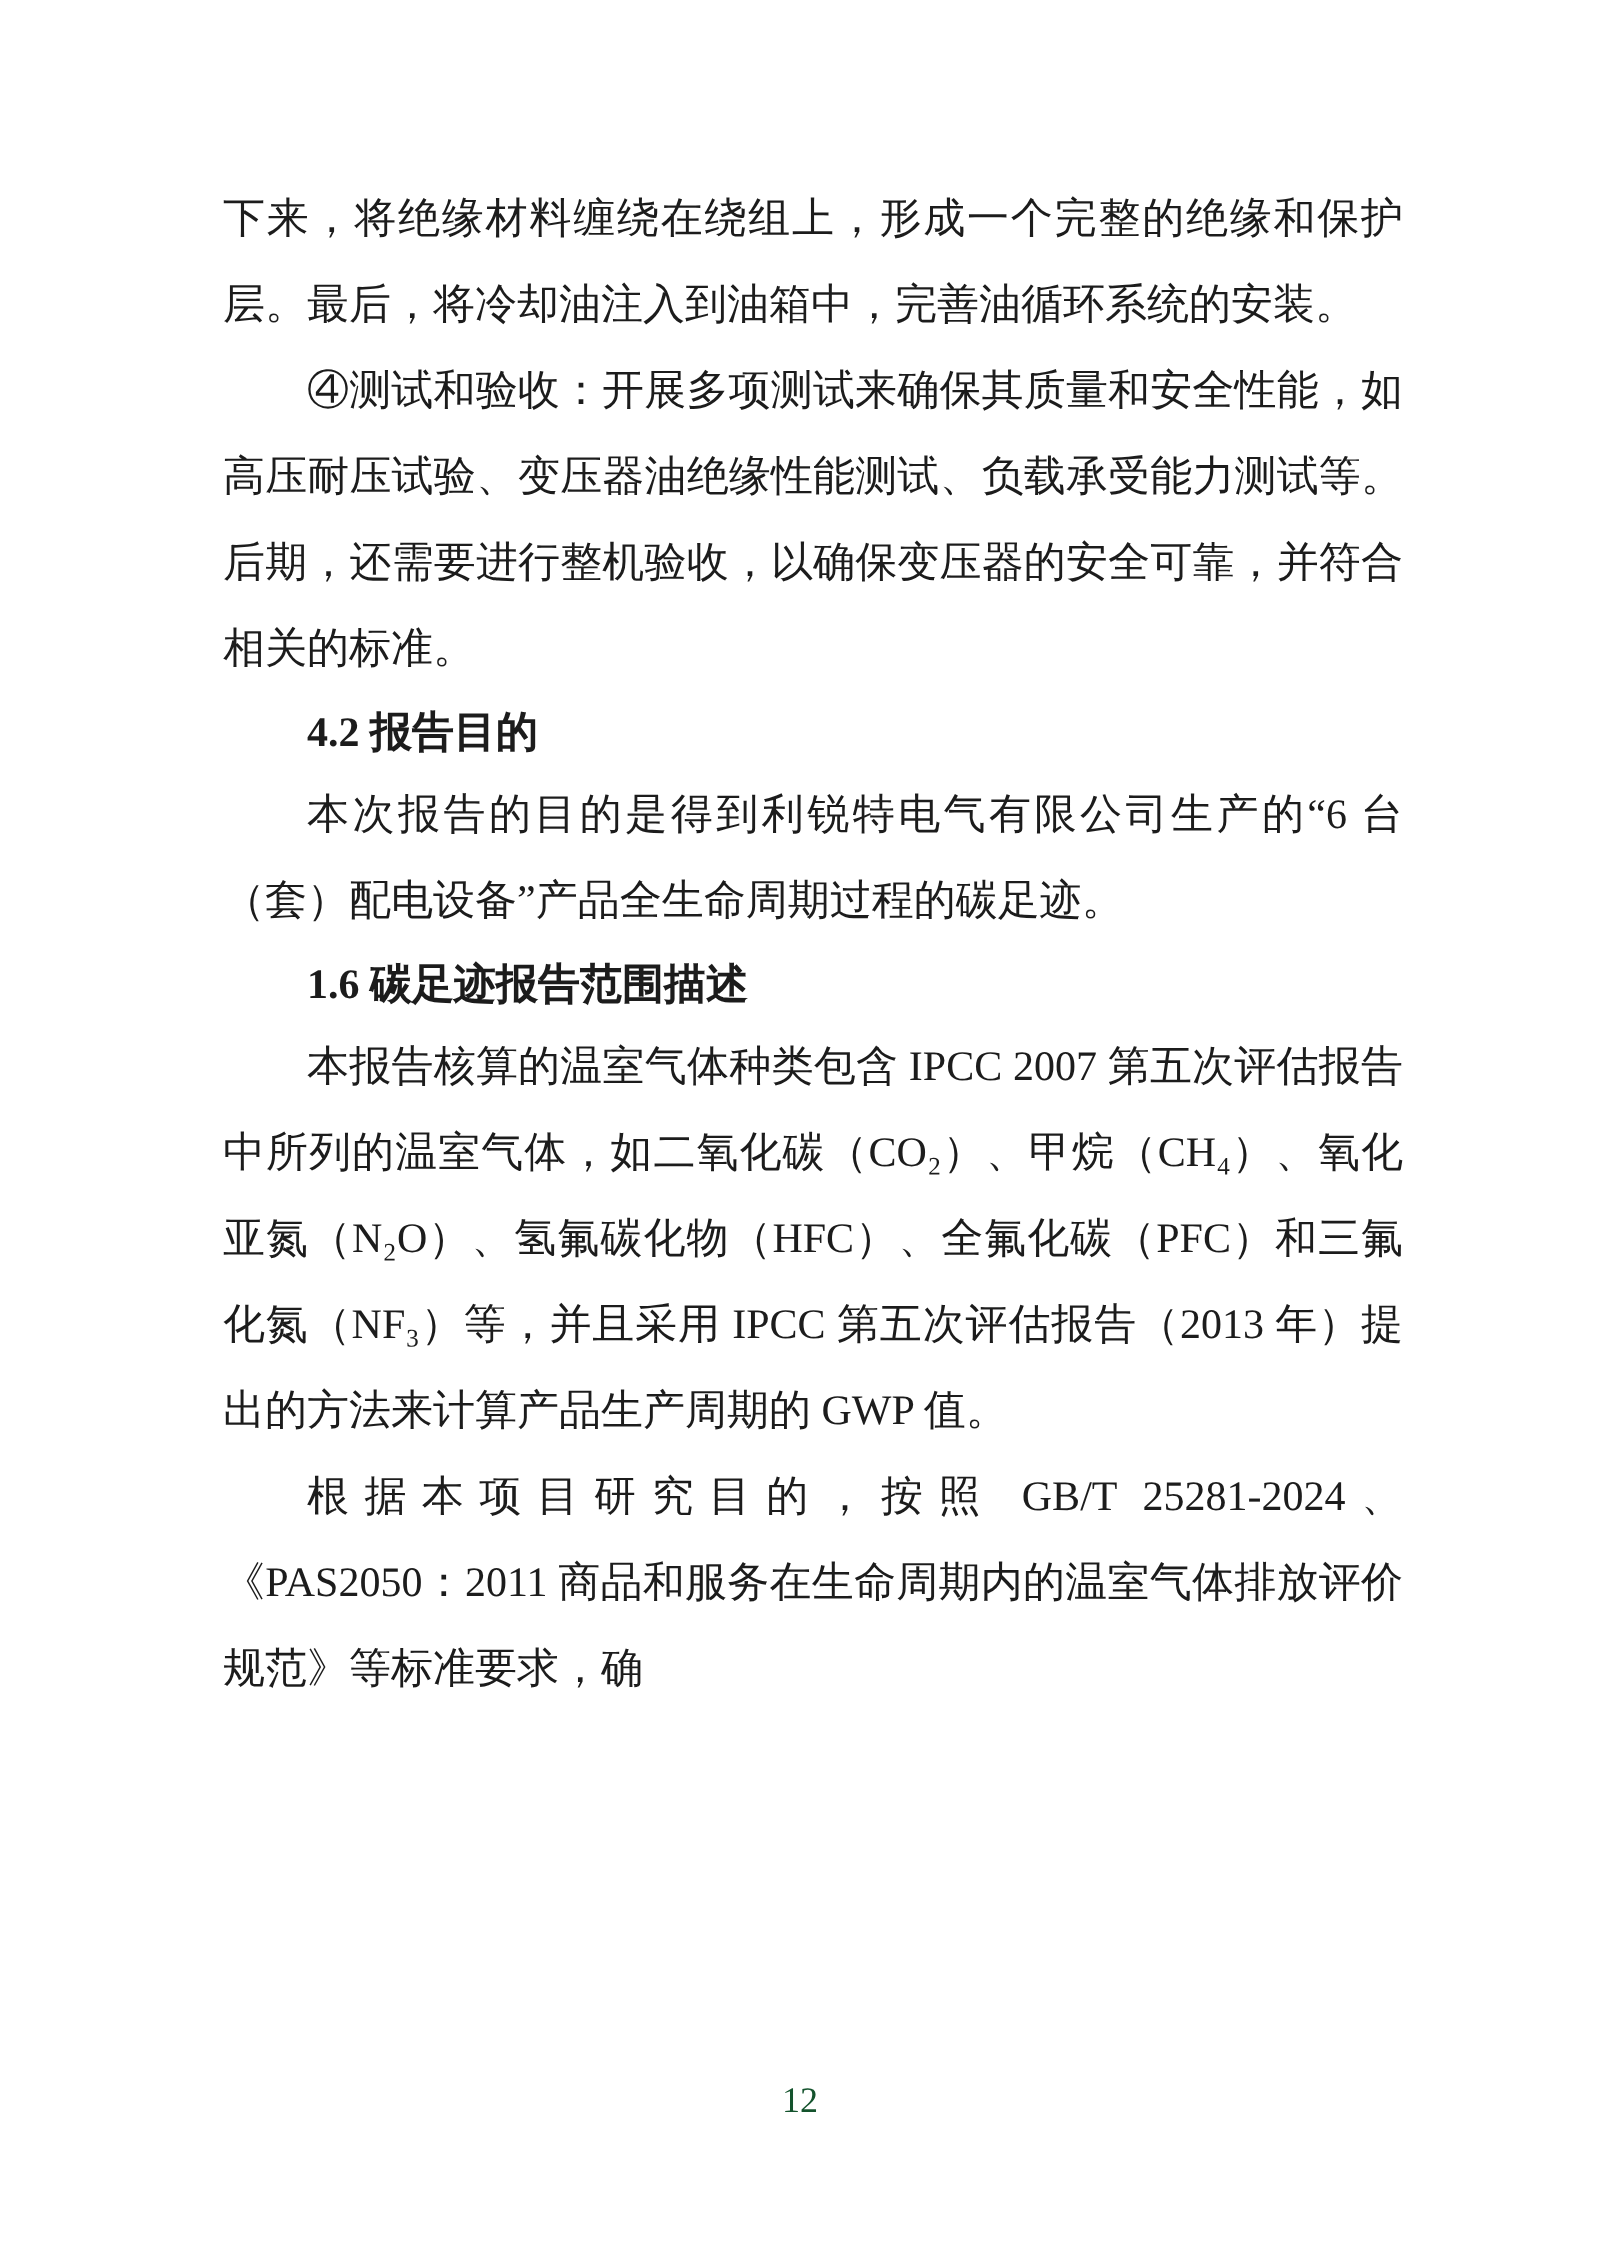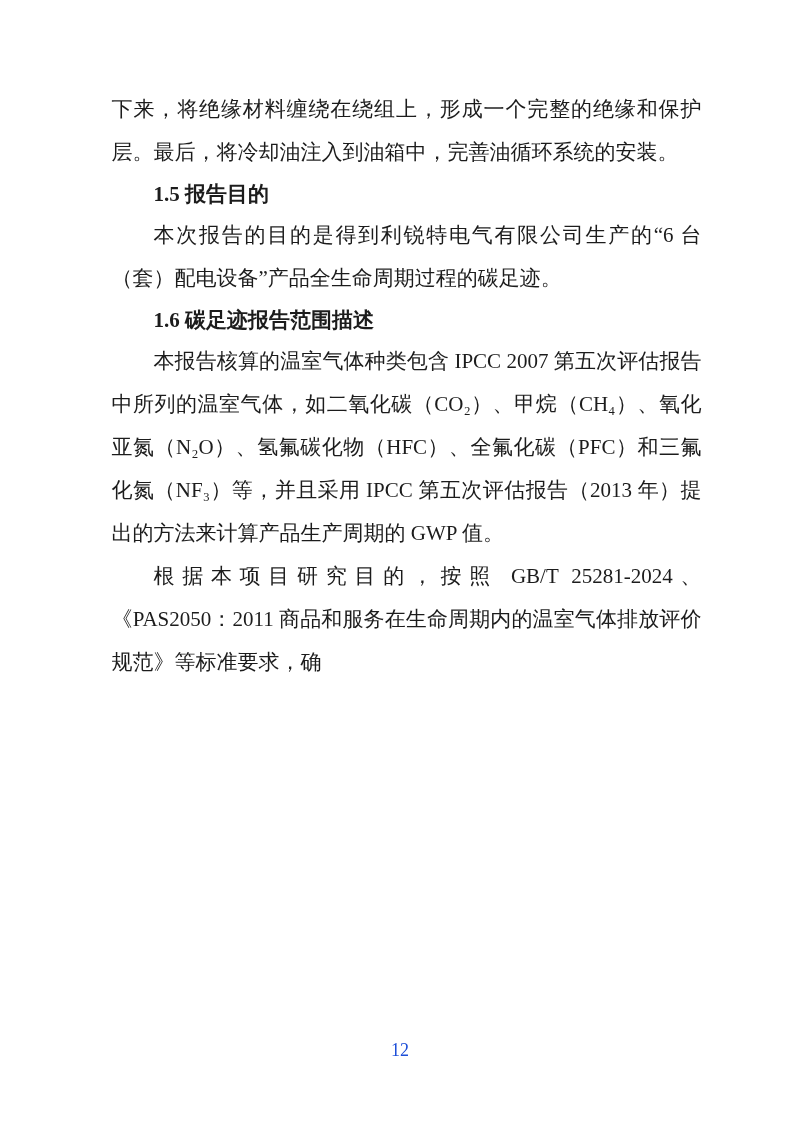--- a/index.html
+++ b/index.html
@@ -45,30 +45,31 @@
     line-height: 40px;
   }
   .footer {
     position: absolute;
     left: 0;
     right: 0;
     top: 1038px;
     text-align: center;
     font-size: 18px;
     line-height: 24px;
-    color: #1d4ed8;
+    color: #14532d;
   }
 </style>
 </head>
 <body>
 
 <div class="page">
   <main class="content">
 
   <p class="continuation">下来，将绝缘材料缠绕在绕组上，形成一个完整的绝缘和保护层。最后，将冷却油注入到油箱中，完善油循环系统的安装。</p>
-      <p class="heading">1.5 报告目的</p>
+      <p class="body">④测试和验收：开展多项测试来确保其质量和安全性能，如高压耐压试验、变压器油绝缘性能测试、负载承受能力测试等。后期，还需要进行整机验收，以确保变压器的安全可靠，并符合相关的标准。</p>
+      <p class="heading">4.2 报告目的</p>
       <p class="body">本次报告的目的是得到利锐特电气有限公司生产的“6 台（套）配电设备”产品全生命周期过程的碳足迹。</p>
       <p class="heading">1.6 碳足迹报告范围描述</p>
       <p class="body">本报告核算的温室气体种类包含 IPCC 2007 第五次评估报告中所列的温室气体，如二氧化碳（CO₂）、甲烷（CH₄）、氧化亚氮（N₂O）、氢氟碳化物（HFC）、全氟化碳（PFC）和三氟化氮（NF₃）等，并且采用 IPCC 第五次评估报告（2013 年）提出的方法来计算产品生产周期的 GWP 值。</p>
       <p class="body">根据本项目研究目的，按照 GB/T 25281-2024、《PAS2050：2011 商品和服务在生命周期内的温室气体排放评价规范》等标准要求，确</p>
     </main>
   <div class="footer">12</div>
 </div>
 
 </body></html>

